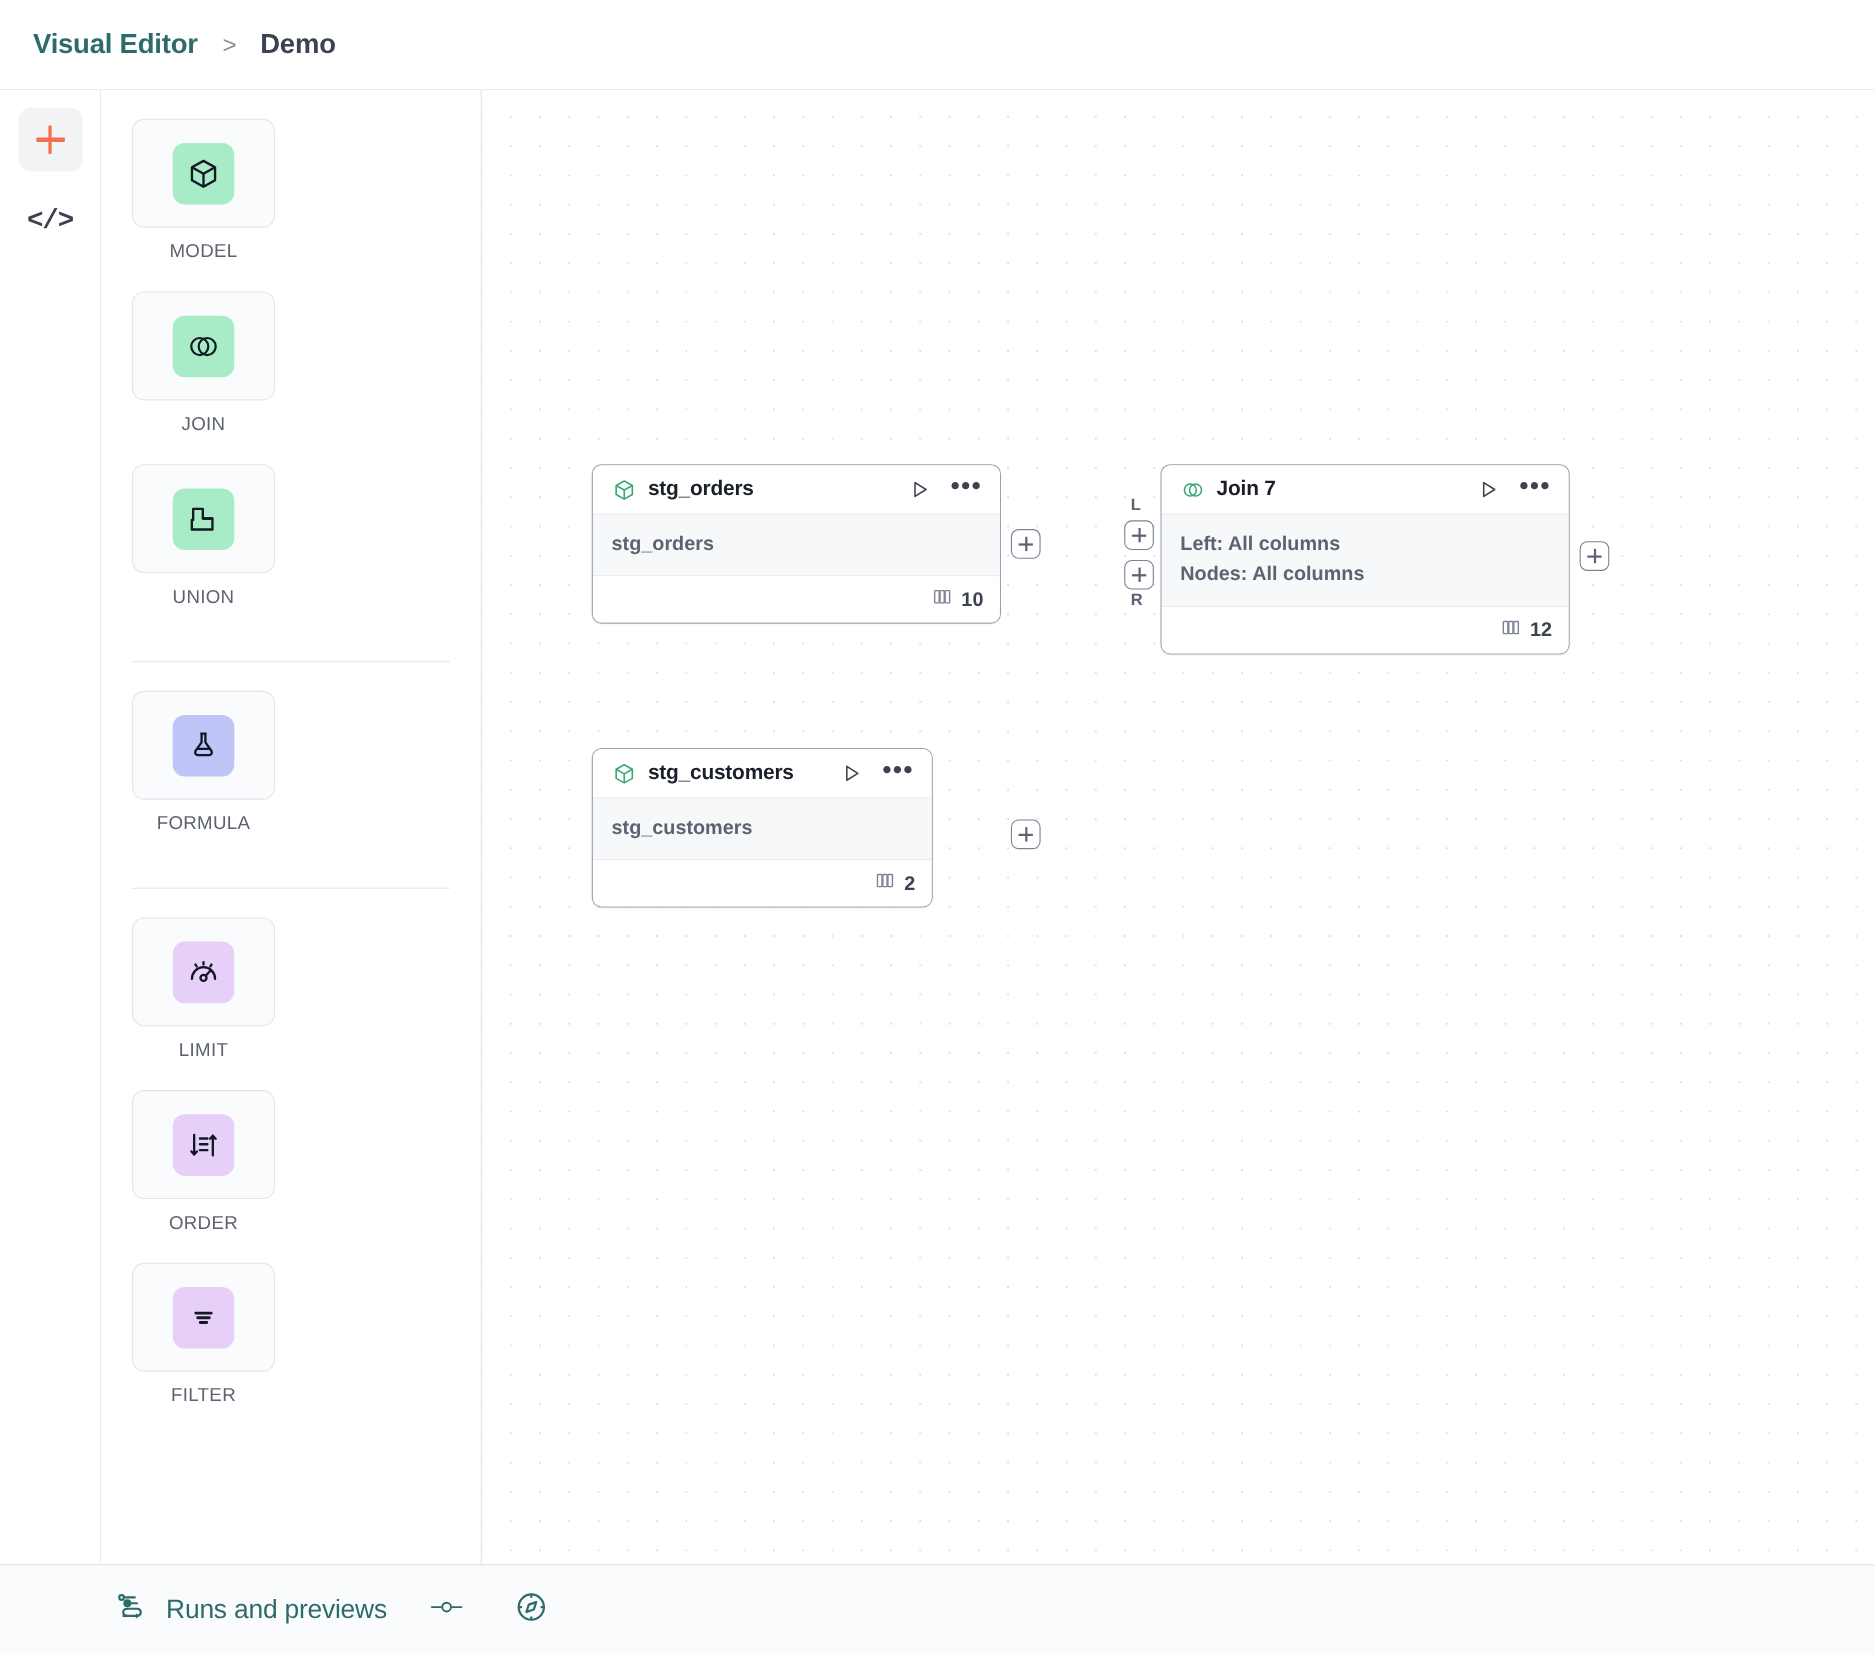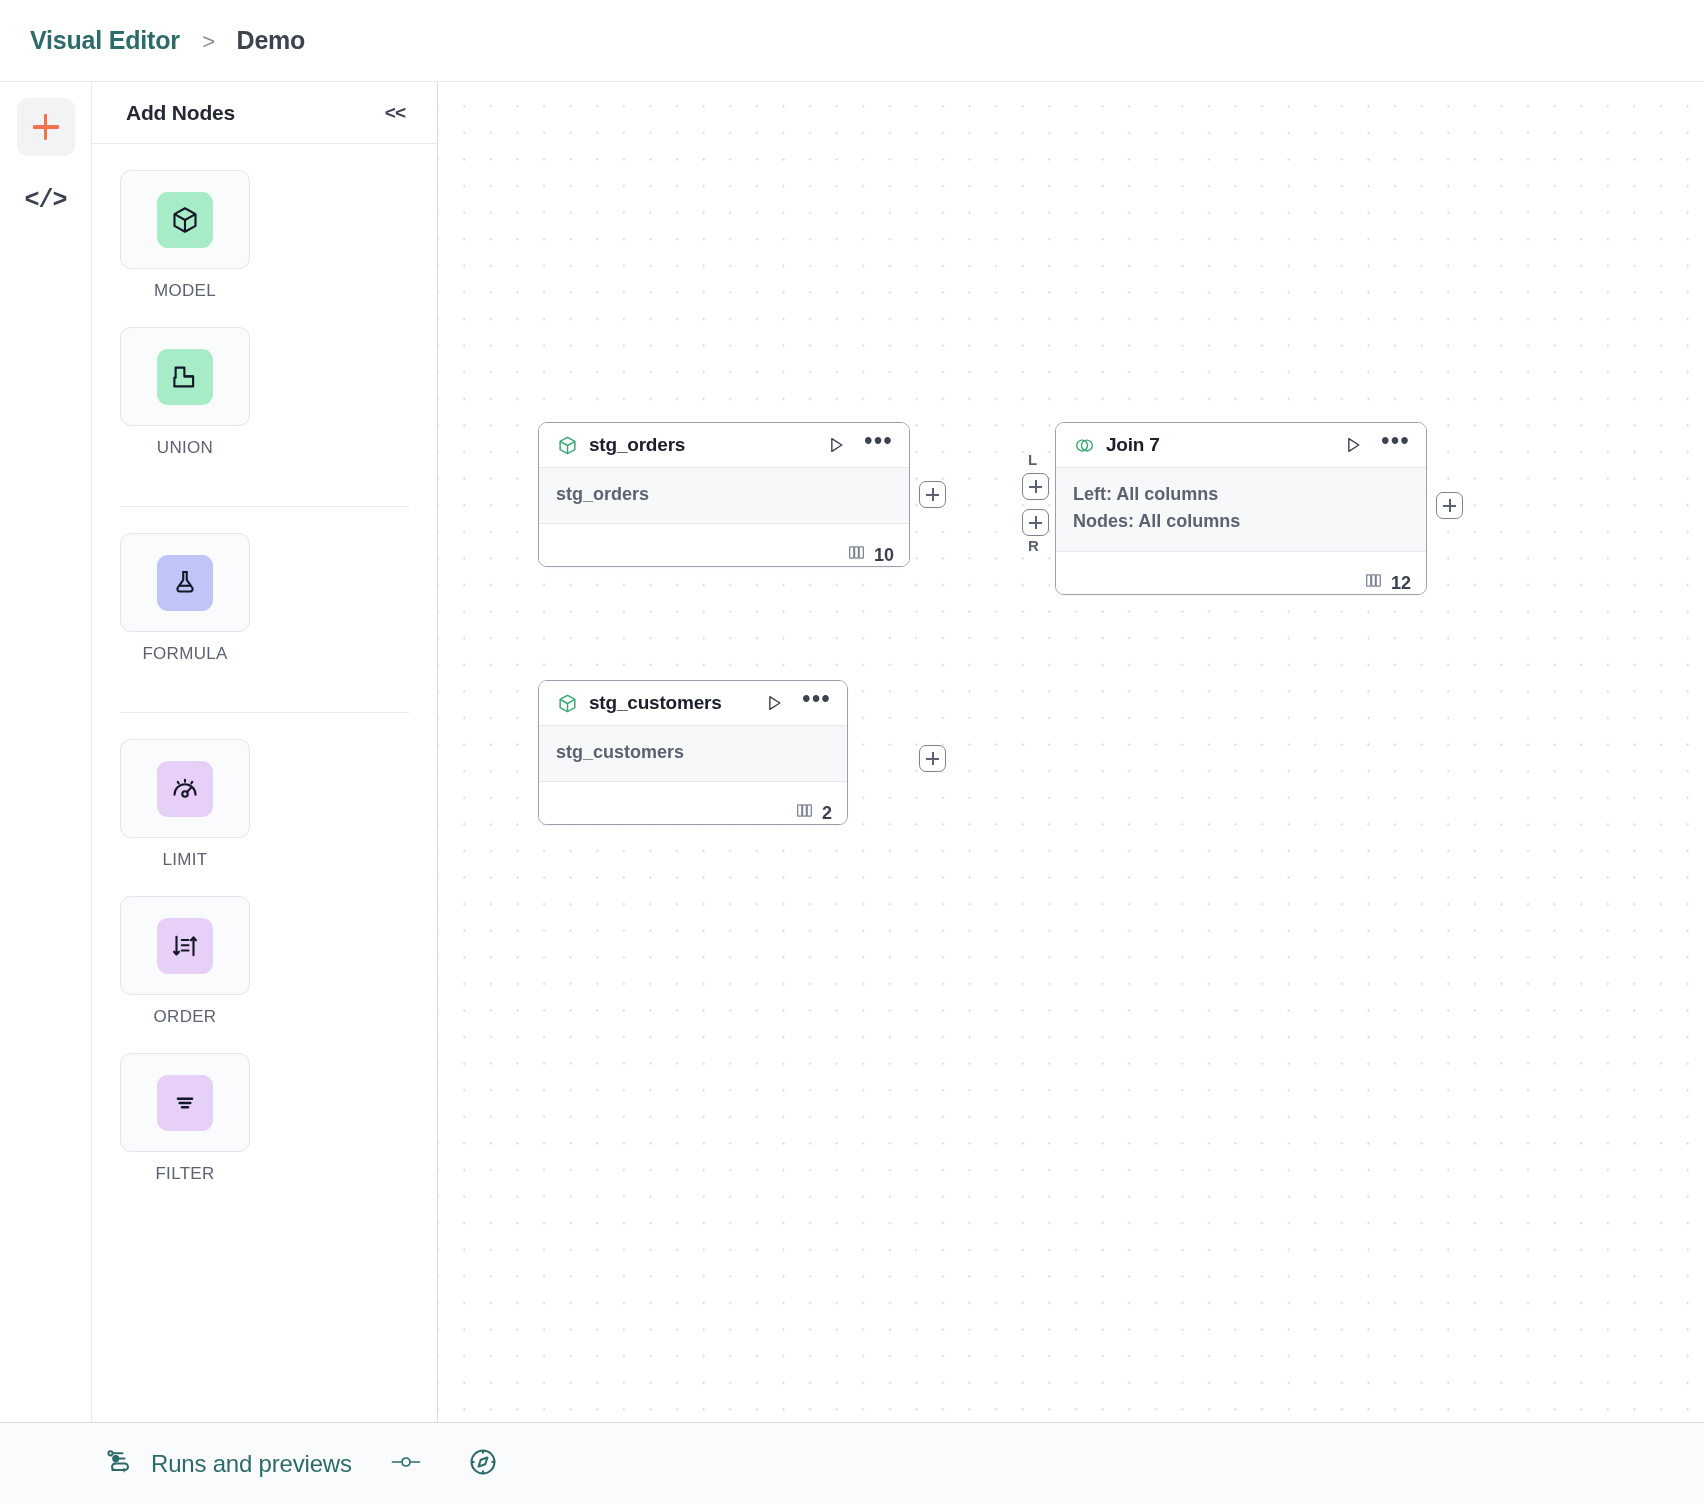--- a/index.html
+++ b/index.html
@@ -239,21 +239,21 @@
   .fn-body-line {
     font-size: 18px;
     color: #5c6270;
     line-height: 1.52;
     white-space: nowrap;
   }
   .fn-foot {
     height: 42px;
     background: #ffffff;
     display: flex;
-    align-items: flex-end;
+    align-items: center;
     justify-content: flex-end;
     padding-right: 15px;
     gap: 8px;
   }
   .fn-count {
     font-size: 18px;
     color: #3d4250;
   }
 
   
@@ -332,39 +332,46 @@
     <div class="rail">
       <div class="rail-btn active">
         <span class="rail-plus"></span>
       </div>
       <div class="rail-btn">
         <span class="rail-code">&lt;/&gt;</span>
       </div>
     </div>
 
     <div class="palette">
-      <div class="palette-head">
-        <span class="palette-title">Add Nodes</span>
-        <span class="collapse-icon">&lt;&lt;</span>
-      </div>
       <div class="palette-body">
 
         <div class="node-group">
           <div class="node-item">
             <div class="node-tile">
               <div class="node-swatch sw-green">
                 <svg width="30" height="30" viewBox="0 0 24 24" fill="none" stroke="#121826" stroke-width="1.7" stroke-linejoin="round">
                   <path d="M12 2.6 20.4 7.3v9.4L12 21.4 3.6 16.7V7.3z"></path>
                   <path d="M3.6 7.3 12 12l8.4-4.7M12 12v9.4"></path>
                 </svg>
               </div>
             </div>
             <div class="node-label">MODEL</div>
           </div>
 
+          <div class="node-item">
+            <div class="node-tile">
+              <div class="node-swatch sw-green">
+                <svg width="30" height="30" viewBox="0 0 24 24" fill="none" stroke="#121826" stroke-width="1.6">
+                  <circle cx="9.3" cy="12" r="6.2"></circle>
+                  <circle cx="14.7" cy="12" r="6.2"></circle>
+                </svg>
+              </div>
+            </div>
+            <div class="node-label">JOIN</div>
+          </div>
 
           <div class="node-item">
             <div class="node-tile">
               <div class="node-swatch sw-green">
                 <svg width="30" height="30" viewBox="0 0 24 24" fill="none" stroke="#121826" stroke-width="1.7" stroke-linejoin="round">
                   <path d="M4.5 4.5h7v7h7v8h-15v-7h1z"></path>
                   <path d="M11.5 11.5h7"></path>
                 </svg>
               </div>
             </div>

